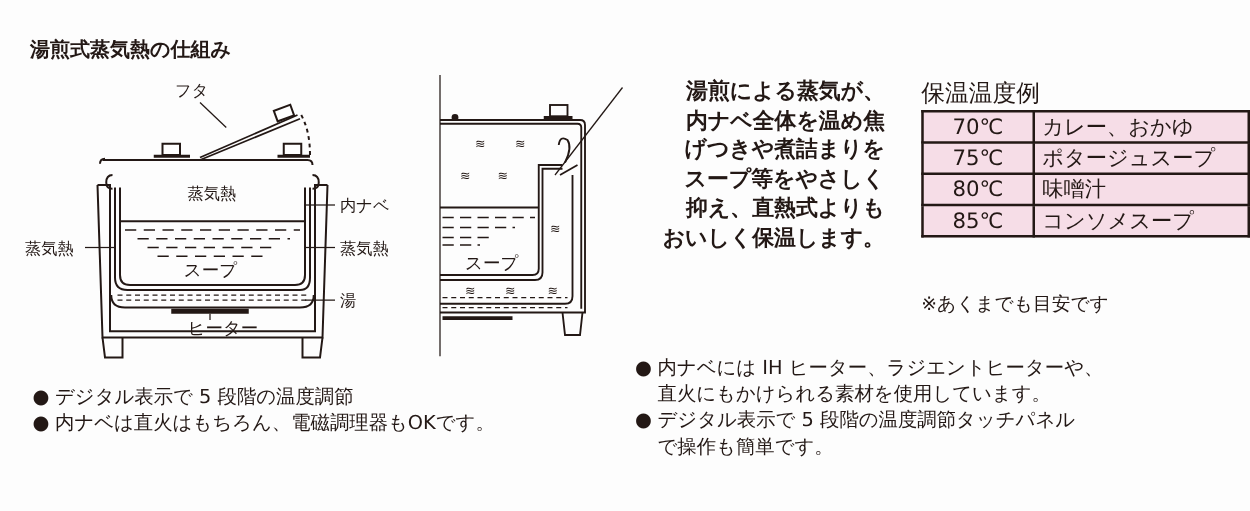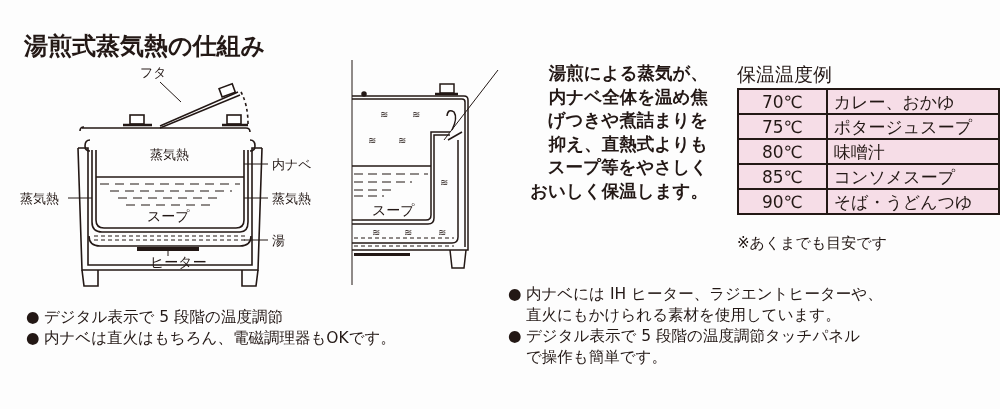--- a/index.html
+++ b/index.html
@@ -1,18 +1,18 @@
 <!DOCTYPE html>
 <html><head>
 <meta charset="utf-8">
 <style>
   html,body{margin:0;padding:0;}
   body{width:1000px;height:409px;background:#fdfdfd;position:relative;overflow:hidden;font-family:"DejaVu Sans",sans-serif;color:#231815;}
   .abs{position:absolute;}
-  .title{left:24px;top:30px;font-size:24px;font-weight:bold;letter-spacing:0px;white-space:nowrap;}
+  .title{left:24px;top:30px;font-size:16px;font-weight:bold;letter-spacing:0px;white-space:nowrap;}
   .lbl{font-size:13px;white-space:nowrap;text-align:right;}
   .desc{left:508px;top:62px;font-size:17.5px;font-weight:bold;line-height:23.5px;width:200px;}
   .desc div{white-space:nowrap;text-align:right;}
   .temp-title{left:737px;top:62px;font-size:19px;white-space:nowrap;}
   table.temps{position:absolute;left:737px;top:88px;border-collapse:collapse;background:#f6dde7;}
   table.temps td{border:2px solid #231815;font-size:17px;height:23px;padding:0 6px;white-space:nowrap;line-height:22px;}
   table.temps td.deg{width:60px;text-align:center;padding:0 20px;}
   table.temps td.food{width:202px;}
   .note{left:737px;top:234px;font-size:15px;white-space:nowrap;}
   .bullets{font-size:15.5px;line-height:21px;white-space:nowrap;}
@@ -133,22 +133,22 @@
       <text x="64" y="176">≋</text>
       <text x="98" y="176">≋</text>
   </g>
 </svg>
 <div class="abs lbl" style="left:372px;top:202px;font-size:14px;">スープ</div>
 
 <div class="abs desc">
   <div>湯煎による蒸気が、</div>
   <div>内ナベ全体を温め焦</div>
   <div>げつきや煮詰まりを</div>
+  <div>スープ等をやさしく</div>
   <div>抑え、直熱式よりも</div>
-  <div>スープ等をやさしく</div>
   <div>おいしく保温します。</div>
 </div>
 
 <div class="abs temp-title">保温温度例</div>
 <table class="temps">
   <tbody>
       <tr>
         <td class="deg">70℃</td>
         <td class="food">カレー、おかゆ</td>
       </tr>
@@ -156,24 +156,20 @@
         <td class="deg">75℃</td>
         <td class="food">ポタージュスープ</td>
       </tr>
   <tr>
         <td class="deg">80℃</td>
         <td class="food">味噌汁</td>
       </tr>
   <tr>
         <td class="deg">85℃</td>
         <td class="food">コンソメスープ</td>
-      </tr>
-  <tr>
-        <td class="deg">90℃</td>
-        <td class="food">そば・うどんつゆ</td>
       </tr>
 </tbody>
   </table>
 <div class="abs note">※あくまでも目安です</div>
 
 <div class="abs bullets" style="left:26px;top:307px;">
   <div class="b">
       <span class="dot">●</span>
       <span>デジタル表示で 5 段階の温度調節</span>
     </div>

